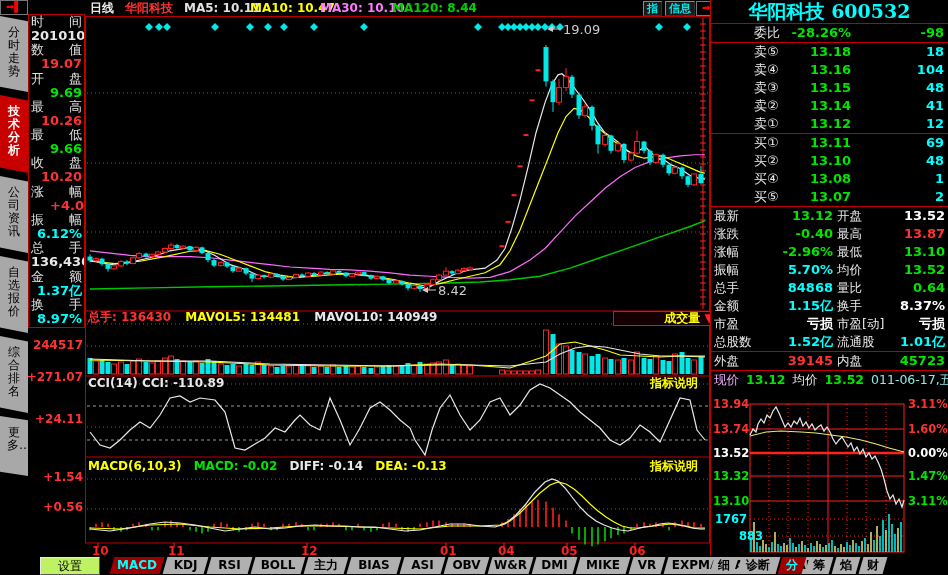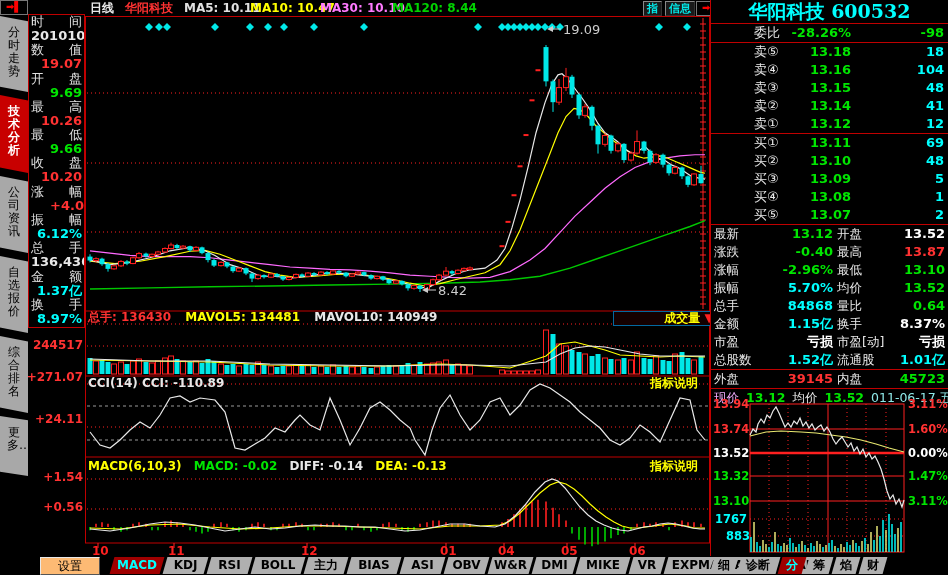--- a/index.html
+++ b/index.html
@@ -51,21 +51,21 @@
   .st-l-lab{position:absolute;left:3px;color:#e8e8e8;font-size:12.5px;}
   .st-l-val{position:absolute;left:52px;width:70px;text-align:right;font-weight:bold;font-size:13px;}
   .st-r-lab{position:absolute;left:126px;color:#e8e8e8;font-size:12.5px;}
   .st-r-val{position:absolute;right:3px;font-weight:bold;font-size:13px;}
   .st-row.outer{border-top:1px solid #c00000;border-bottom:1px solid #c00000;}
   #rp-tick{position:relative;height:17px;line-height:17px;white-space:nowrap;font-size:12.5px;}
   #rp-tick span{margin-left:3px;}
   .mini-lab{position:absolute;font-weight:bold;font-size:11.5px;line-height:12px;}
   
   #botbar{left:0;top:556px;width:948px;height:19px;background:#000;}
-  #btn-settings{position:absolute;left:40px;top:1px;width:58px;height:16px;background:#fdba74;
+  #btn-settings{position:absolute;left:40px;top:1px;width:58px;height:16px;background:#bef264;
     color:#000;text-align:center;line-height:16px;font-size:12px;
     border:1px solid #e8e8e8;border-right-color:#555;border-bottom-color:#555;cursor:pointer;}
   .b-tab{position:absolute;top:1px;height:17px;line-height:17px;background:#b0b0b0;color:#000;
     font-weight:bold;font-size:12px;text-align:center;transform:skewX(-16deg);cursor:pointer;}
   .b-tab>span{display:block;transform:skewX(16deg);}
   .b-tab.active{background:#a00000;color:#00ffff;}
   svg{position:absolute;}
 </style>
 </head>
 <body>
@@ -734,25 +734,20 @@
           <span class="rp-lab">买①</span>
           <span class="rp-mid" style="color: rgb(0, 230, 0);">13.11</span>
           <span class="rp-rt" style="color: rgb(0, 255, 255);">69</span>
         </div>
         <div class="rp-row">
           <span class="rp-lab">买②</span>
           <span class="rp-mid" style="color: rgb(0, 230, 0);">13.10</span>
           <span class="rp-rt" style="color: rgb(0, 255, 255);">48</span>
         </div>
         <div class="rp-row">
-          <span class="rp-lab">买③</span>
-          <span class="rp-mid" style="color: rgb(0, 230, 0);">13.09</span>
-          <span class="rp-rt" style="color: rgb(0, 255, 255);">5</span>
-        </div>
-        <div class="rp-row">
           <span class="rp-lab">买④</span>
           <span class="rp-mid" style="color: rgb(0, 230, 0);">13.08</span>
           <span class="rp-rt" style="color: rgb(0, 255, 255);">1</span>
         </div>
         <div class="rp-row">
           <span class="rp-lab">买⑤</span>
           <span class="rp-mid" style="color: rgb(0, 230, 0);">13.07</span>
           <span class="rp-rt" style="color: rgb(0, 255, 255);">2</span>
         </div>
       </div>
@@ -888,21 +883,21 @@
         <polyline points="39,34 55,30 70,29 90,30 105,31 120,33 135,35 150,38 165,42 178,46 193,50" fill="none" stroke="#e8e870" stroke-width="1.1"></polyline>
         <polyline points="39,33 42,27 45,30 47,22 50,17 53,21 56,13 59,16 62,9 65,5 68,11 71,18 74,25 77,21 80,25 83,19 86,22 89,16 92,24 95,20 98,26 101,22 104,28 107,25 110,23 113,29 116,25 119,30 122,37 125,42 128,38 131,35 134,40 137,45 140,41 143,49 146,45 149,52 152,47 155,55 158,51 161,57 164,54 167,60 170,67 173,77 176,89 179,97 182,93 185,102 188,97 191,105 193,98" fill="none" stroke="#e8e8e8" stroke-width="1.2"></polyline>
       </svg>
     <div id="mini-labels">
         <div class="mini-lab" style="left: 2px; top: 398px; width: 34px; text-align: right; color: rgb(255, 50, 50);">13.94</div>
         <div class="mini-lab" style="left: 2px; top: 423px; width: 34px; text-align: right; color: rgb(255, 50, 50);">13.74</div>
         <div class="mini-lab" style="left: 2px; top: 447px; width: 34px; text-align: right; color: rgb(255, 255, 255);">13.52</div>
         <div class="mini-lab" style="left: 2px; top: 470px; width: 34px; text-align: right; color: rgb(0, 230, 0);">13.32</div>
         <div class="mini-lab" style="left: 2px; top: 495px; width: 34px; text-align: right; color: rgb(0, 230, 0);">13.10</div>
         <div class="mini-lab" style="left: 2px; top: 513px; width: 34px; text-align: right; color: rgb(0, 255, 255);">1767</div>
-        <div class="mini-lab" style="left: 10px; top: 530px; width: 34px; text-align: center; color: rgb(0, 255, 255);">883</div>
+        <div class="mini-lab" style="left: 18px; top: 530px; width: 34px; text-align: right; color: rgb(0, 255, 255);">883</div>
         <div class="mini-lab" style="left: 197px; top: 398px; color: rgb(255, 50, 50);">3.11%</div>
         <div class="mini-lab" style="left: 197px; top: 423px; color: rgb(255, 50, 50);">1.60%</div>
         <div class="mini-lab" style="left: 197px; top: 447px; color: rgb(255, 255, 255);">0.00%</div>
         <div class="mini-lab" style="left: 197px; top: 470px; color: rgb(0, 230, 0);">1.47%</div>
         <div class="mini-lab" style="left: 197px; top: 495px; color: rgb(0, 230, 0);">3.11%</div>
       </div>
   </div>
 
   <div id="botbar" class="abs">
     <div id="btn-settings">设置</div>

